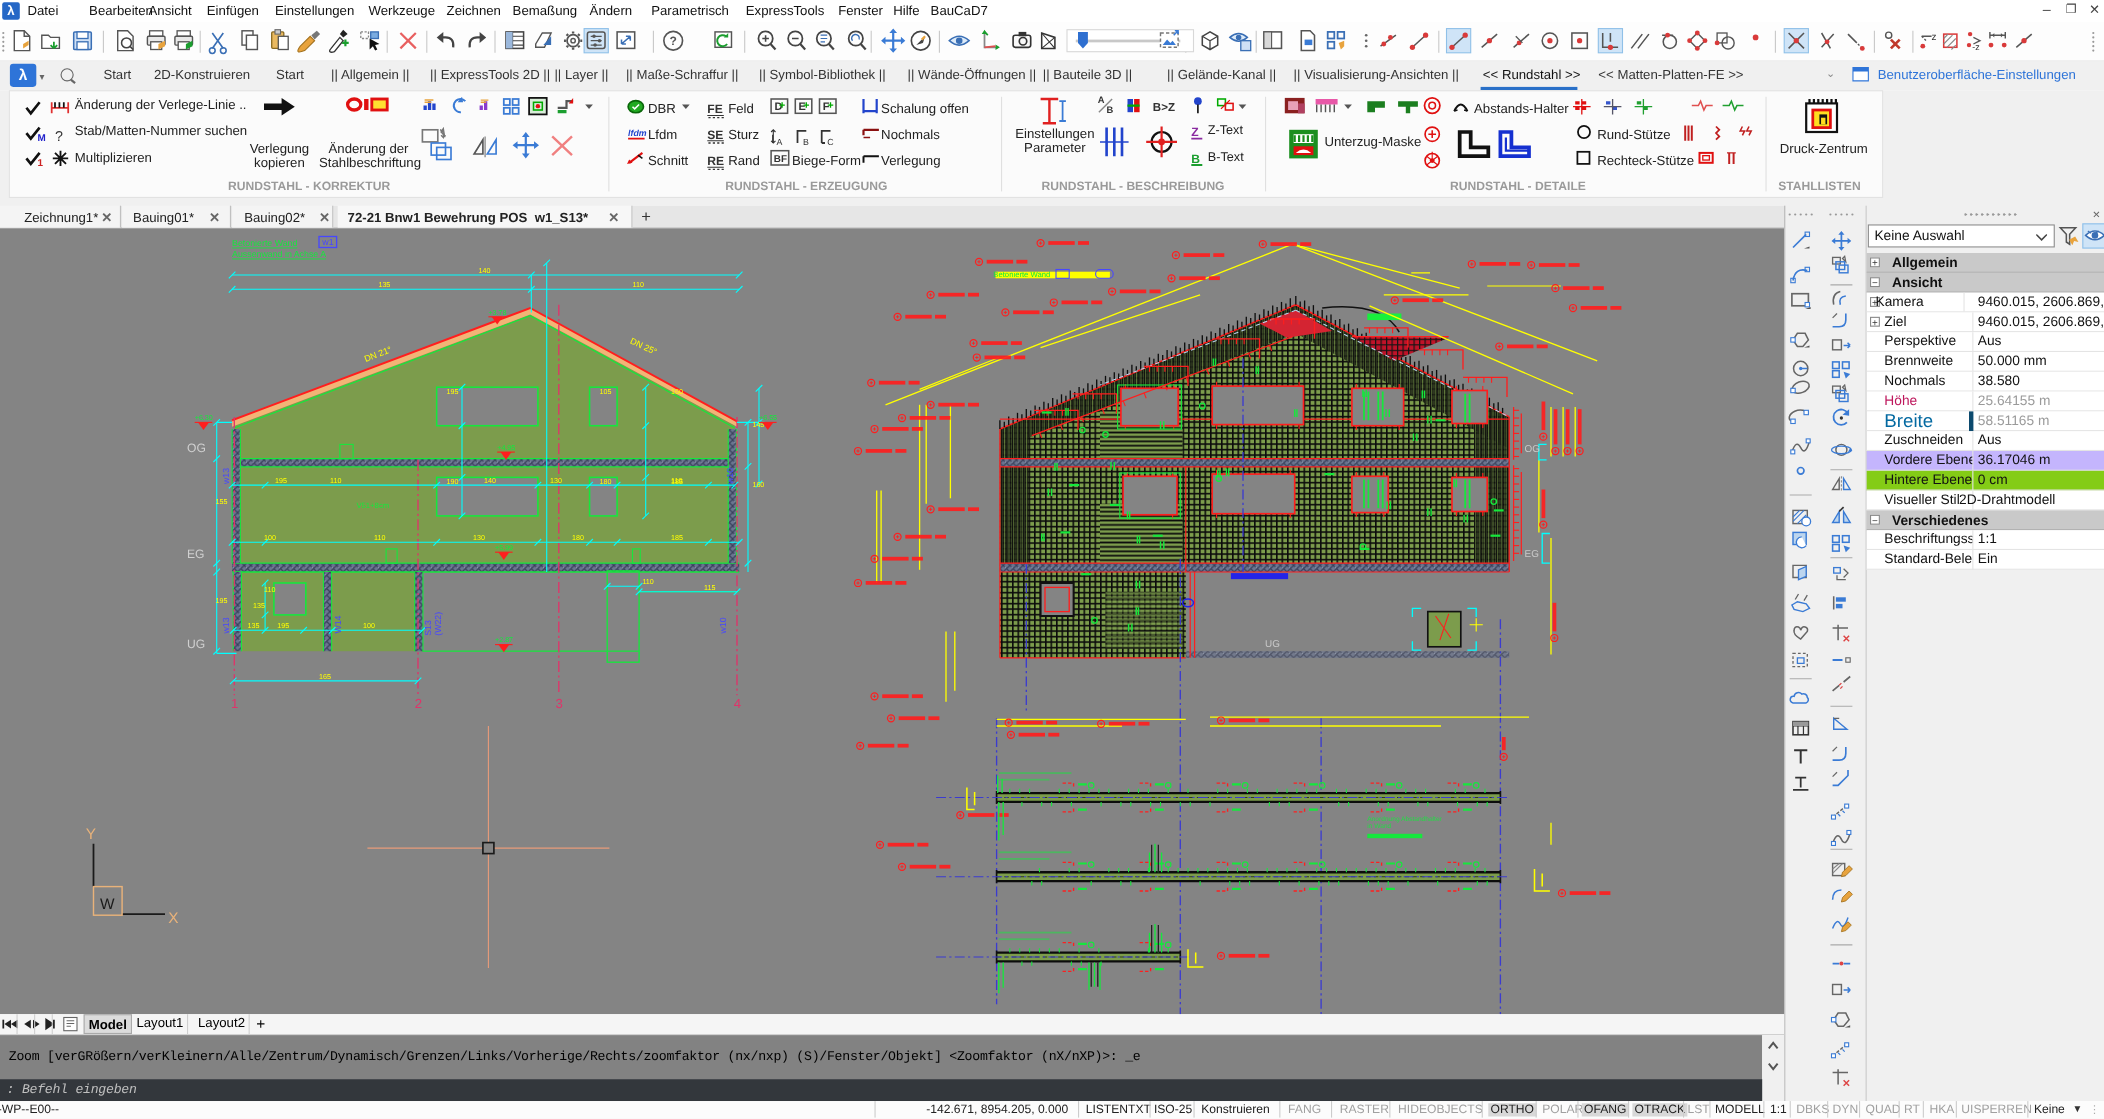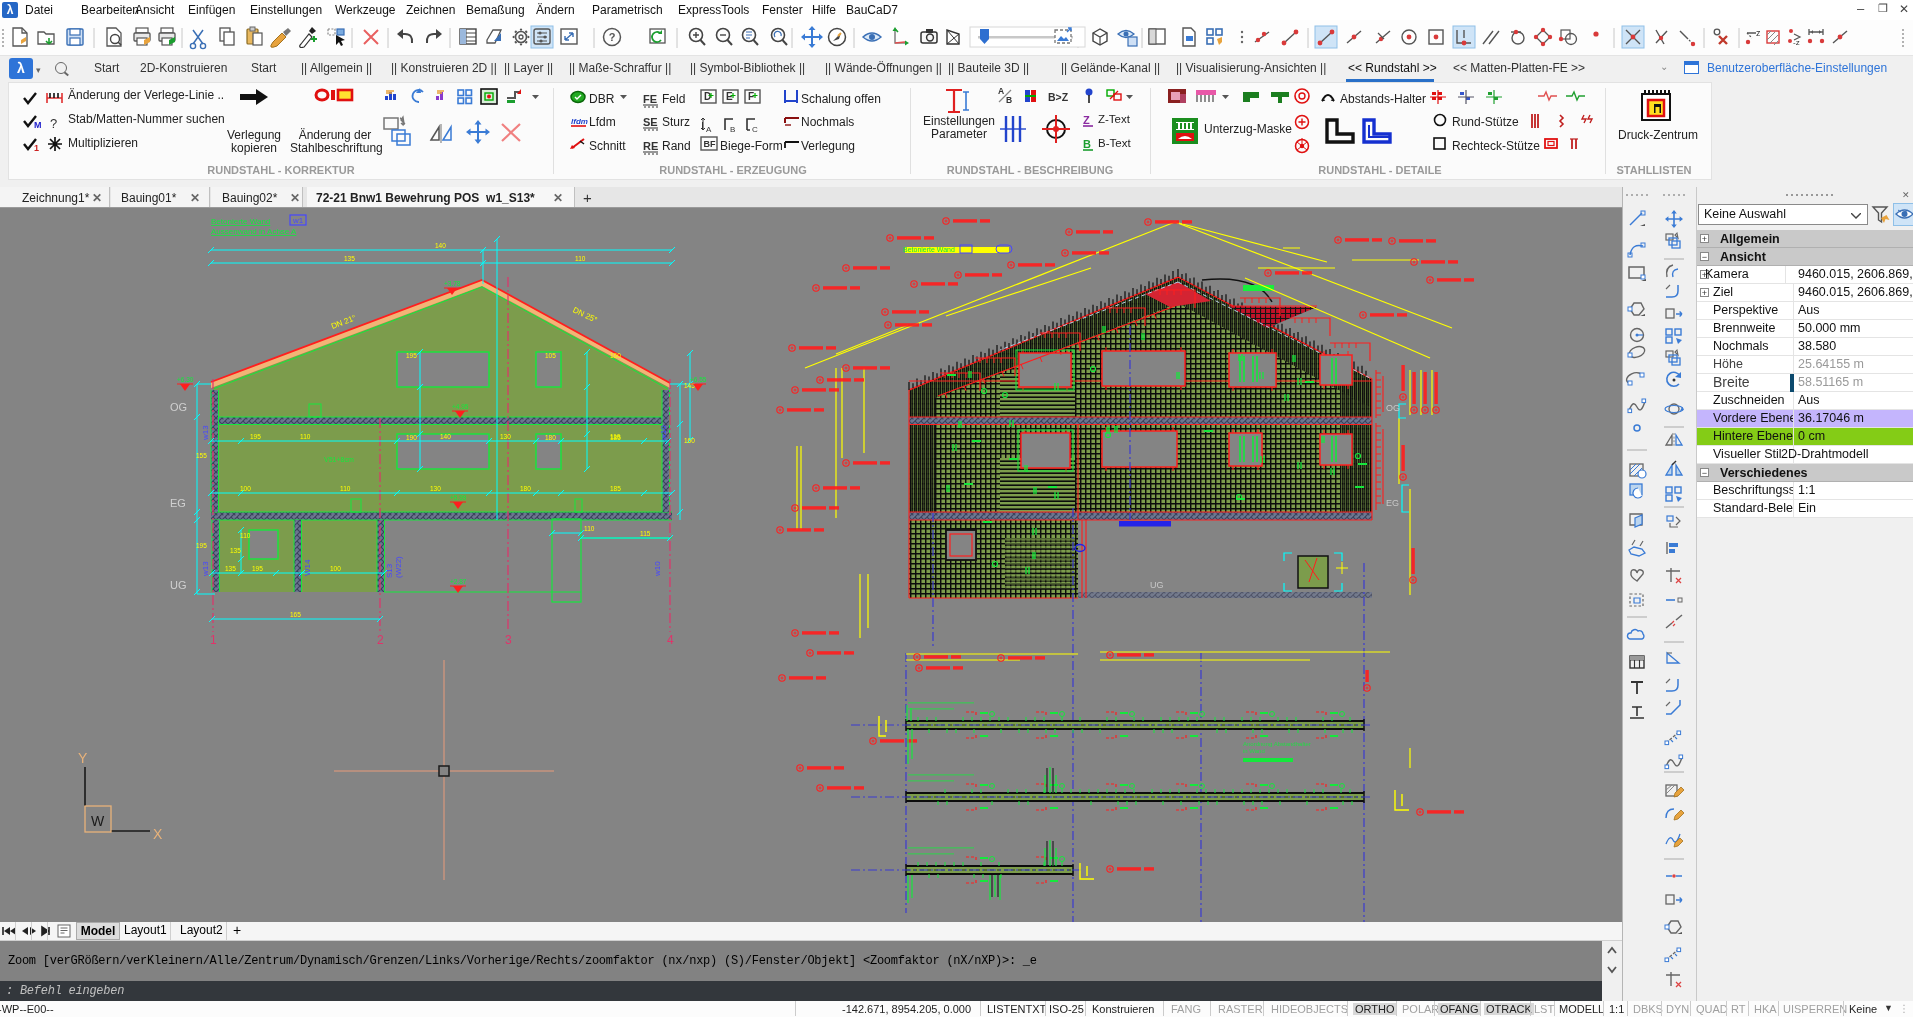--- a/index.html
+++ b/index.html
@@ -270,21 +270,21 @@
 </div>
 <div class="abs" id="ribtabs">
 <div style="position:absolute;left:9px;top:2px;width:24px;height:21px;background:#2e74d8;border-radius:3px;color:#fff;text-align:center;font-size:14px;font-weight:bold;line-height:21px">λ</div>
 <div style="position:absolute;left:36px;top:9px;width:7px;height:7px;color:#666;font-size:9px">▾</div>
 <div style="position:absolute;left:55px;top:6px;width:12px;height:12px;border:1.5px solid #666;border-radius:50%"></div>
 <div style="position:absolute;left:64px;top:17px;width:5px;height:1.5px;background:#666;transform:rotate(40deg)"></div>
 <span class="rt" style="left:94px">Start</span>
 <span class="rt" style="left:140px">2D-Konstruieren</span>
 <span class="rt" style="left:251px">Start</span>
 <span class="rt" style="left:301px">|| Allgemein ||</span>
-<span class="rt" style="left:391px">|| Konstruieren 2D ||</span>
+<span class="rt" style="left:391px">|| ExpressTools 2D ||</span>
 <span class="rt" style="left:504px">|| Layer ||</span>
 <span class="rt" style="left:569px">|| Maße-Schraffur ||</span>
 <span class="rt" style="left:690px">|| Symbol-Bibliothek ||</span>
 <span class="rt" style="left:825px">|| Wände-Öffnungen ||</span>
 <span class="rt" style="left:948px">|| Bauteile 3D ||</span>
 <span class="rt" style="left:1061px">|| Gelände-Kanal ||</span>
 <span class="rt" style="left:1176px">|| Visualisierung-Ansichten ||</span>
 <span class="rt" style="left:1348px;color:#111">&lt;&lt; Rundstahl &gt;&gt;</span>
 <div style="position:absolute;left:1346px;top:23px;width:88px;height:3px;background:#2970c8"></div>
 <span class="rt" style="left:1453px">&lt;&lt; Matten-Platten-FE &gt;&gt;</span>
@@ -1587,25 +1587,25 @@
         </div>
         <div style="position:absolute;left:0;top:90px;width:217px;height:18px;background:#fff;border-bottom:1px solid #e4e4e4">
           <div style="position:absolute;left:16px;top:0;width:81px;height:18px;overflow:hidden;font-size:12.5px;color:#111;line-height:17px;border-right:1px solid #e4e4e4;white-space:nowrap">Brennweite</div>
           <div style="position:absolute;left:101px;top:0;width:116px;height:18px;overflow:hidden;font-size:12.5px;color:#111;line-height:17px;white-space:nowrap">50.000 mm</div>
         </div>
         <div style="position:absolute;left:0;top:108px;width:217px;height:18px;background:#fff;border-bottom:1px solid #e4e4e4">
           <div style="position:absolute;left:16px;top:0;width:81px;height:18px;overflow:hidden;font-size:12.5px;color:#111;line-height:17px;border-right:1px solid #e4e4e4;white-space:nowrap">Nochmals</div>
           <div style="position:absolute;left:101px;top:0;width:116px;height:18px;overflow:hidden;font-size:12.5px;color:#111;line-height:17px;white-space:nowrap">38.580</div>
         </div>
         <div style="position:absolute;left:0;top:126px;width:217px;height:18px;background:#fff;border-bottom:1px solid #e4e4e4">
-          <div style="position:absolute;left:16px;top:0;width:81px;height:18px;overflow:hidden;font-size:12.5px;color:#404040;line-height:17px;border-right:1px solid #e4e4e4;white-space:nowrap">Höhe</div>
+          <div style="position:absolute;left:16px;top:0;width:81px;height:18px;overflow:hidden;font-size:12.5px;color:#be185d;line-height:17px;border-right:1px solid #e4e4e4;white-space:nowrap">Höhe</div>
           <div style="position:absolute;left:101px;top:0;width:116px;height:18px;overflow:hidden;font-size:12.5px;color:#9a9a9a;line-height:17px;white-space:nowrap">25.64155 m</div>
         </div>
         <div style="position:absolute;left:0;top:144px;width:217px;height:18px;background:#fff;border-bottom:1px solid #e4e4e4">
-          <div style="position:absolute;left:16px;top:0;width:81px;height:18px;overflow:hidden;font-size:14px;color:#404040;line-height:17px;border-right:4px solid #0c4a6e;white-space:nowrap">Breite</div>
+          <div style="position:absolute;left:16px;top:0;width:81px;height:18px;overflow:hidden;font-size:17px;color:#0369a1;line-height:17px;border-right:4px solid #0c4a6e;white-space:nowrap">Breite</div>
           <div style="position:absolute;left:101px;top:0;width:116px;height:18px;overflow:hidden;font-size:12.5px;color:#9a9a9a;line-height:17px;white-space:nowrap">58.51165 m</div>
         </div>
         <div style="position:absolute;left:0;top:162px;width:217px;height:18px;background:#fff;border-bottom:1px solid #e4e4e4">
           <div style="position:absolute;left:16px;top:0;width:81px;height:18px;overflow:hidden;font-size:12.5px;color:#111;line-height:17px;border-right:1px solid #e4e4e4;white-space:nowrap">Zuschneiden</div>
           <div style="position:absolute;left:101px;top:0;width:116px;height:18px;overflow:hidden;font-size:12.5px;color:#111;line-height:17px;white-space:nowrap">Aus</div>
         </div>
         <div style="position:absolute;left:0;top:180px;width:217px;height:18px;background:#c4b5fd;border-bottom:1px solid #e4e4e4">
           <div style="position:absolute;left:16px;top:0;width:81px;height:18px;overflow:hidden;font-size:12.5px;color:#111;line-height:17px;border-right:1px solid #e4e4e4;white-space:nowrap">Vordere Ebene</div>
           <div style="position:absolute;left:101px;top:0;width:116px;height:18px;overflow:hidden;font-size:12.5px;color:#111;line-height:17px;white-space:nowrap">36.17046 m</div>
         </div>

